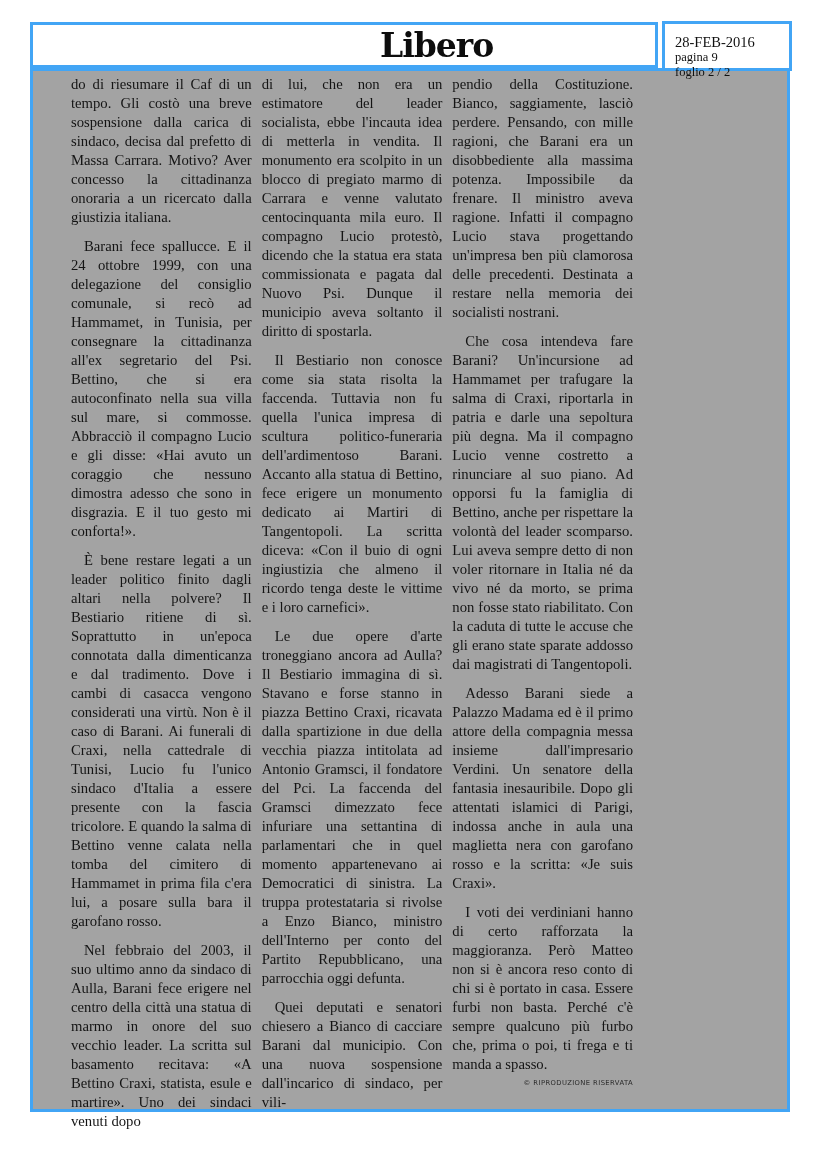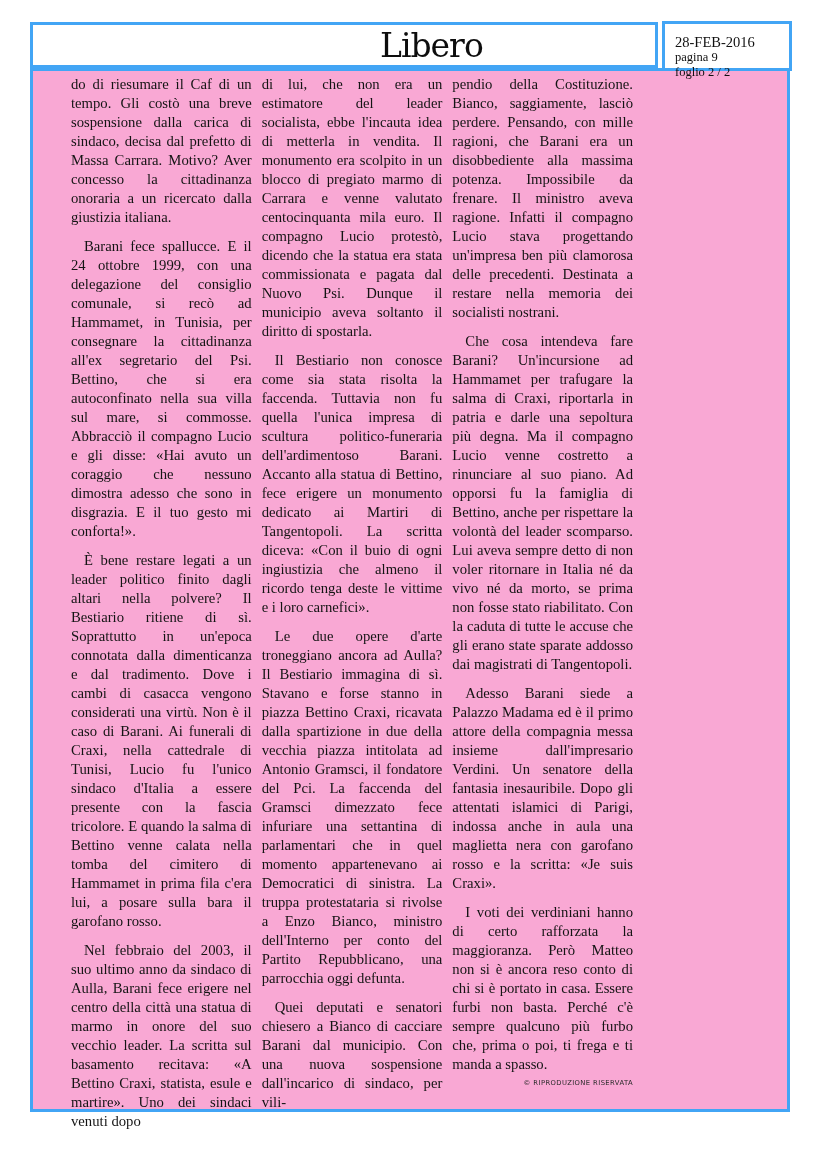--- a/index.html
+++ b/index.html
@@ -22,21 +22,21 @@
     position:absolute;
     left:30px; top:22px;
     width:628px; height:46px;
     border:3px solid var(--border-blue);
     background:#fff;
     display:flex;
     align-items:center;
   }
   .logo{
     font-family:"DejaVu Serif", serif;
-    font-weight:400;
+    font-weight:700;
     font-size:33px;
     letter-spacing:-1px;
     color:#0d0d0d;
     line-height:1;
     padding-left:347px;
     white-space:nowrap;
   }
   .info-box{
     position:absolute;
     left:662px; top:21px;
@@ -55,21 +55,21 @@
     font-size:12.5px;
     line-height:14.5px;
     color:#101010;
   }
   
   .article-box{
     position:absolute;
     left:30px; top:68px;
     width:760px; height:1044px;
     border:3px solid var(--border-blue);
-    background:#f9a8d4;
+    background:#a3a3a3;
   }
   .columns{
     position:absolute;
     left:38px; top:4px;
     width:562px;
     display:flex;
     gap:10px;
   }
   .col{
     flex:1 1 0;

